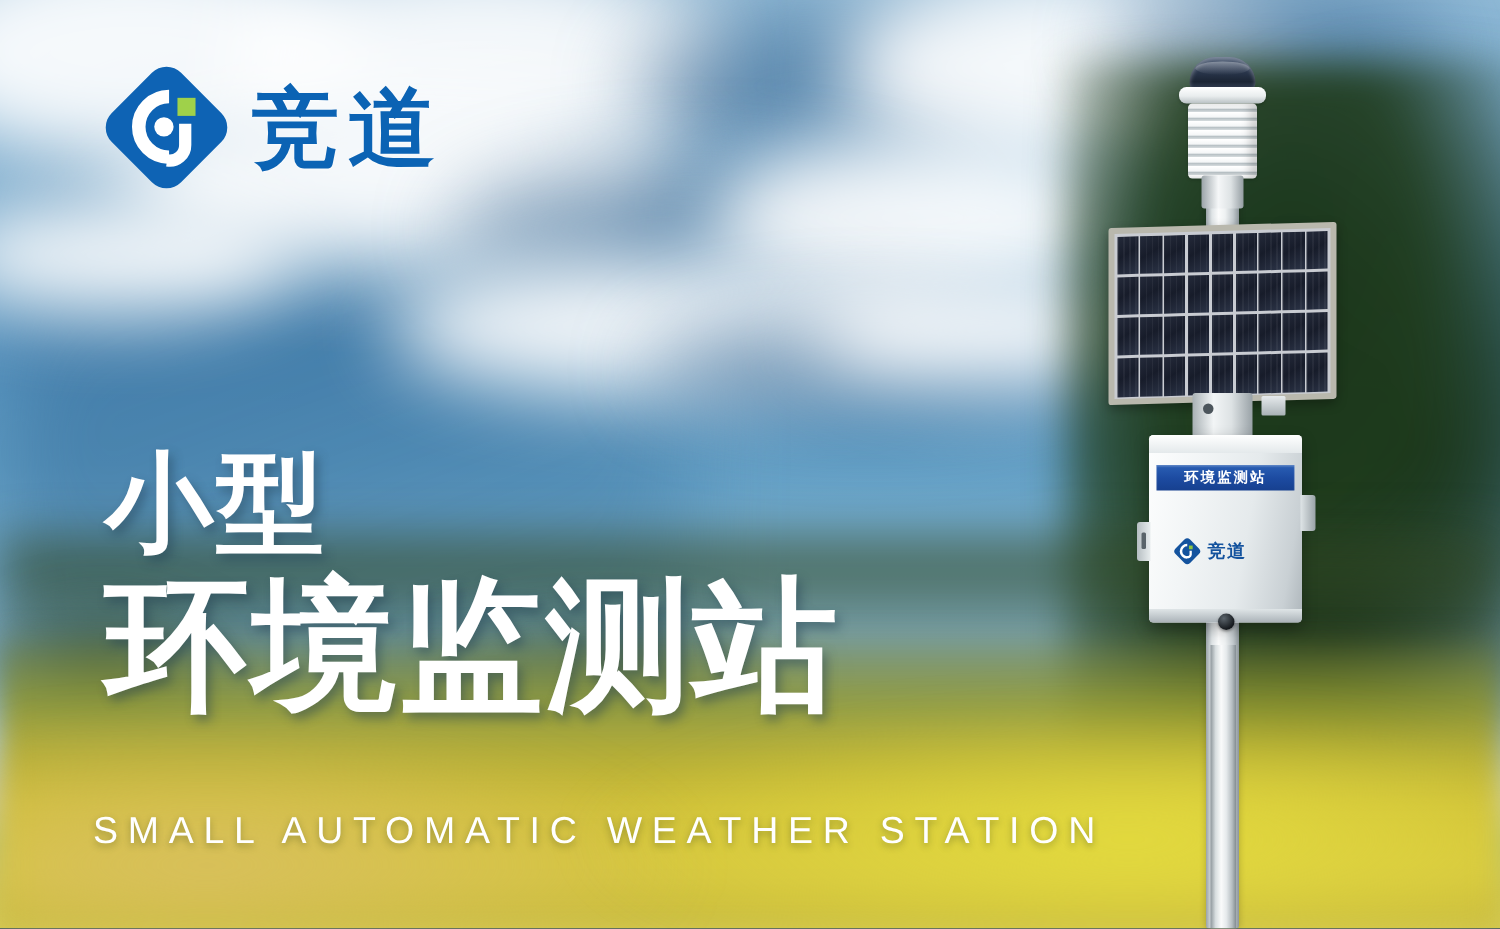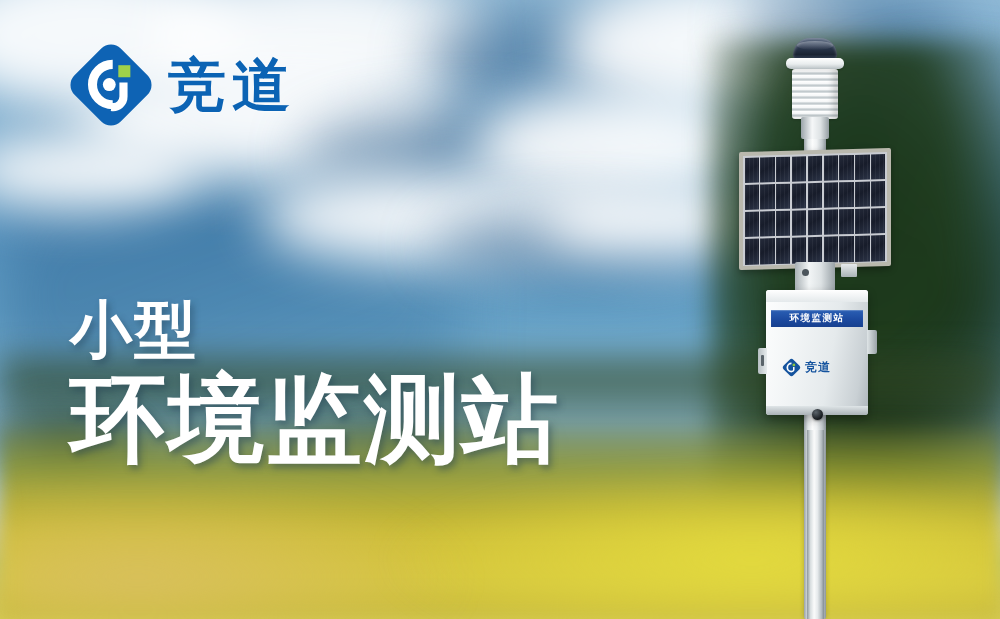--- a/index.html
+++ b/index.html
@@ -128,21 +128,21 @@
     z-index:40;
   }
   .hl-line {
     color:#ffffff; font-weight:700;
     font-family:"DejaVu Sans","Liberation Sans",sans-serif;
     line-height:1.04;
     letter-spacing:2px;
     text-shadow:3px 4px 7px rgba(30,60,80,.45);
     white-space:nowrap;
   }
-  .hl-1 { font-size:62px; }
+  .hl-1 { font-size:72px; }
   .hl-2 { font-size:96px; margin-top:8px; }
 
   .subtitle {
     position:absolute; left:62px; top:540px;
     color:#ffffff;
     font-size:25px; font-weight:400;
     letter-spacing:6.5px;
     white-space:nowrap;
     text-shadow:0 2px 5px rgba(60,70,20,.40);
     z-index:40;
@@ -422,14 +422,15 @@
       <path d="M64.5 47 L64.5 63.5 A12 12 0 0 1 50.5 75.5" fill="none" stroke="#ffffff" stroke-width="9.5"></path>
     </svg>
     <div class="logo-text">竞道</div>
   </div>
 
   <div class="headline">
     <div class="hl-line hl-1">小型</div>
     <div class="hl-line hl-2">环境监测站</div>
   </div>
 
+  <div class="subtitle">SMALL AUTOMATIC WEATHER STATION</div>
 
 </div>
 
 </body></html>

